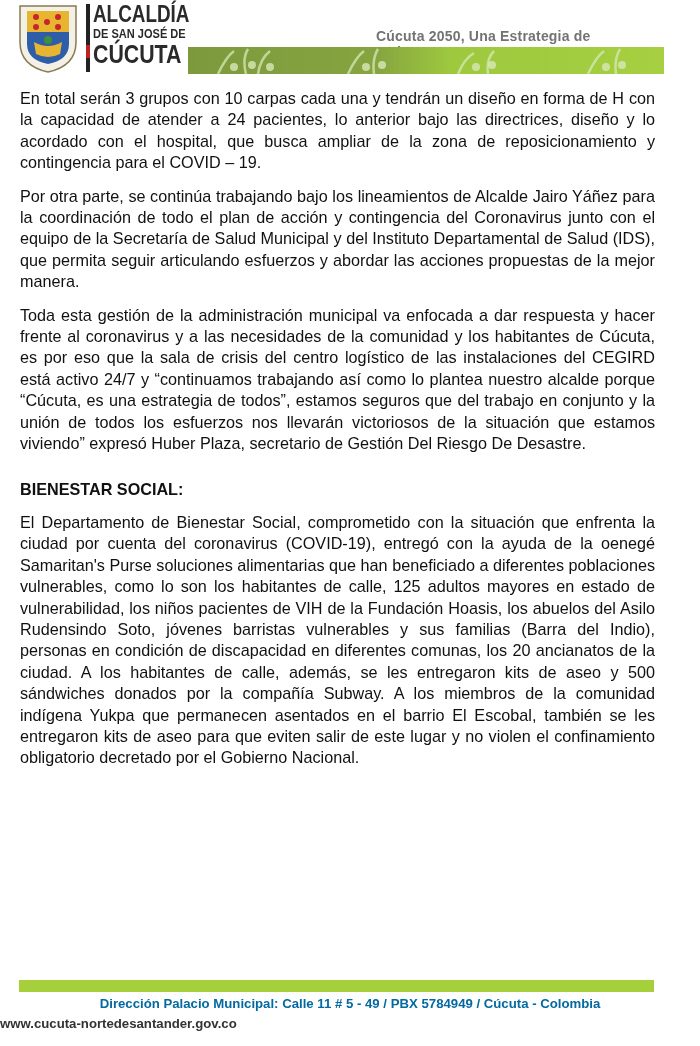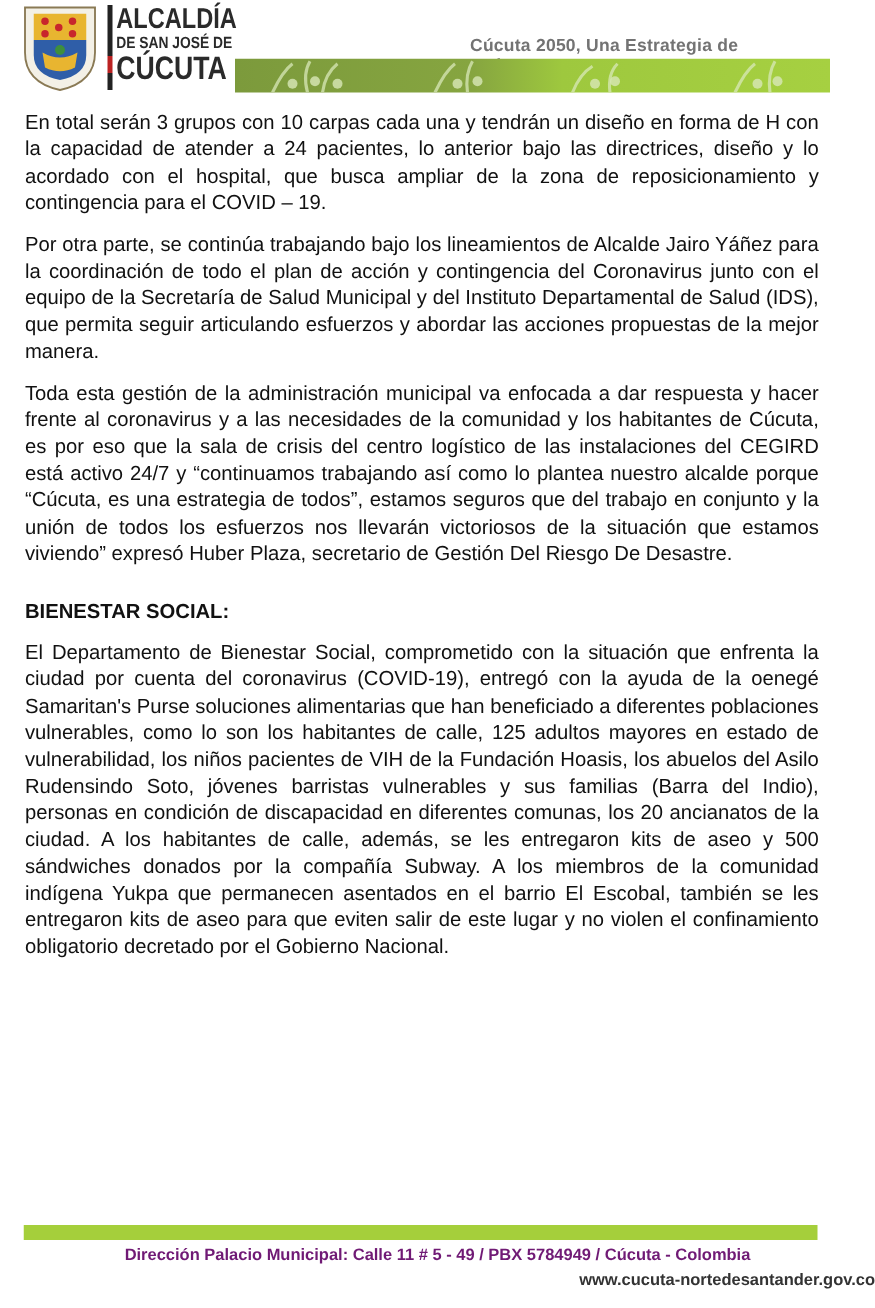--- a/index.html
+++ b/index.html
@@ -16,22 +16,22 @@
   .slogan { position: absolute; left: 376px; top: 28px; font-size: 14px; font-weight: bold; color: #737373; letter-spacing: 0.2px; }
   .banner { position: absolute; left: 188px; top: 47px; width: 476px; height: 27px;
             background: linear-gradient(90deg, #7c9a3c 0%, #86a540 40%, #9ec83e 55%, #a6d041 100%); overflow: hidden; }
   .banner svg { position: absolute; left: 0; top: 0; }
 
   .content { position: absolute; left: 20px; top: 76px; width: 635px; font-size: 16.2px; line-height: 21.4px; text-align: justify; }
   .content p { margin: 12px 0 10px 0; }
   .content h2 { font-size: 16.2px; font-weight: bold; margin: 24px 0 10px 0; line-height: 21.4px; }
 
   .footer-bar { position: absolute; left: 19px; top: 980px; width: 635px; height: 12px; background: #a5cf3b; }
-  .footer-l1 { position: absolute; left: 0; width: 700px; top: 996px; text-align: center; font-size: 13.2px; font-weight: bold; color: #701a75; }
-  .footer-l2 { position: absolute; left: 0; width: 700px; top: 1016px; text-align: right; font-size: 13.2px; font-weight: bold; color: #333; }
+  .footer-l1 { position: absolute; left: 0; width: 700px; top: 996px; text-align: center; font-size: 13.2px; font-weight: bold; color: #0369a1; }
+  .footer-l2 { position: absolute; left: 0; width: 700px; top: 1016px; text-align: left; font-size: 13.2px; font-weight: bold; color: #333; }
 </style>
 </head>
 <body>
 
 <div class="header">
   <svg class="crest" viewBox="0 0 64 72">
     <path d="M4 4 H60 V40 Q60 64 32 70 Q4 64 4 40 Z" fill="#f3f0e6" stroke="#8a7a55" stroke-width="1.5"></path>
     <path d="M11 9 H53 V30 H11 Z" fill="#e8b530"></path>
     <g fill="#c8262c">
       <circle cx="20" cy="15" r="3"></circle>

